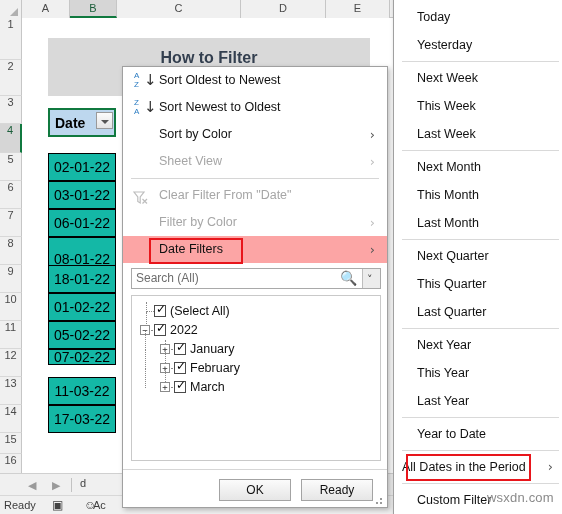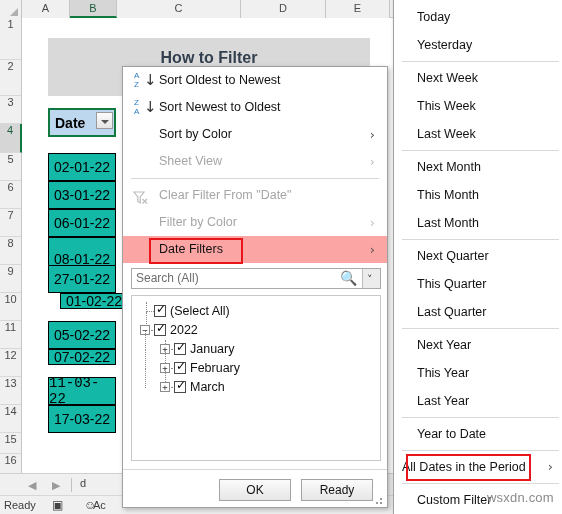--- a/index.html
+++ b/index.html
@@ -488,25 +488,25 @@
     <span>Date</span>
     <span class="filter-btn">
       <span class="caret"></span>
     </span>
   </div>
 
   <div class="data-cell" style="left:48px; top:153px; width:68px; height:28px;">02-01-22</div>
   <div class="data-cell" style="left:48px; top:181px; width:68px; height:28px;">03-01-22</div>
   <div class="data-cell" style="left:48px; top:209px; width:68px; height:28px;">06-01-22</div>
   <div class="data-cell" style="left:48px; top:237px; width:68px; height:44px;">08-01-22</div>
-  <div class="data-cell" style="left:48px; top:265px; width:68px; height:28px;">27-01-22</div>
-  <div class="data-cell" style="left:60px; top:293px; width:68px; height:16px;">01-02-22</div>
+  <div class="data-cell" style="left:48px; top:265px; width:68px; height:28px;">18-01-22</div>
+  <div class="data-cell" style="left:48px; top:293px; width:68px; height:28px;">01-02-22</div>
   <div class="data-cell" style="left:48px; top:321px; width:68px; height:28px;">05-02-22</div>
   <div class="data-cell" style="left:48px; top:349px; width:68px; height:16px;">07-02-22</div>
-  <div class="data-cell" style="left:48px; top:377px; width:68px; height:28px;font-family:Liberation Mono, monospace;">11-03-22</div>
+  <div class="data-cell" style="left:48px; top:377px; width:68px; height:28px;">11-03-22</div>
   <div class="data-cell" style="left:48px; top:405px; width:68px; height:28px;">17-03-22</div>
 
   <div class="tabstrip">
     <span class="tab-arrow" style="left:28px;">◀</span>
     <span class="tab-arrow" style="left:52px;">▶</span>
     <span class="tab-sep"></span>
     <span class="sheet-tab">d</span>
   </div>
 
   <div class="statusbar">

